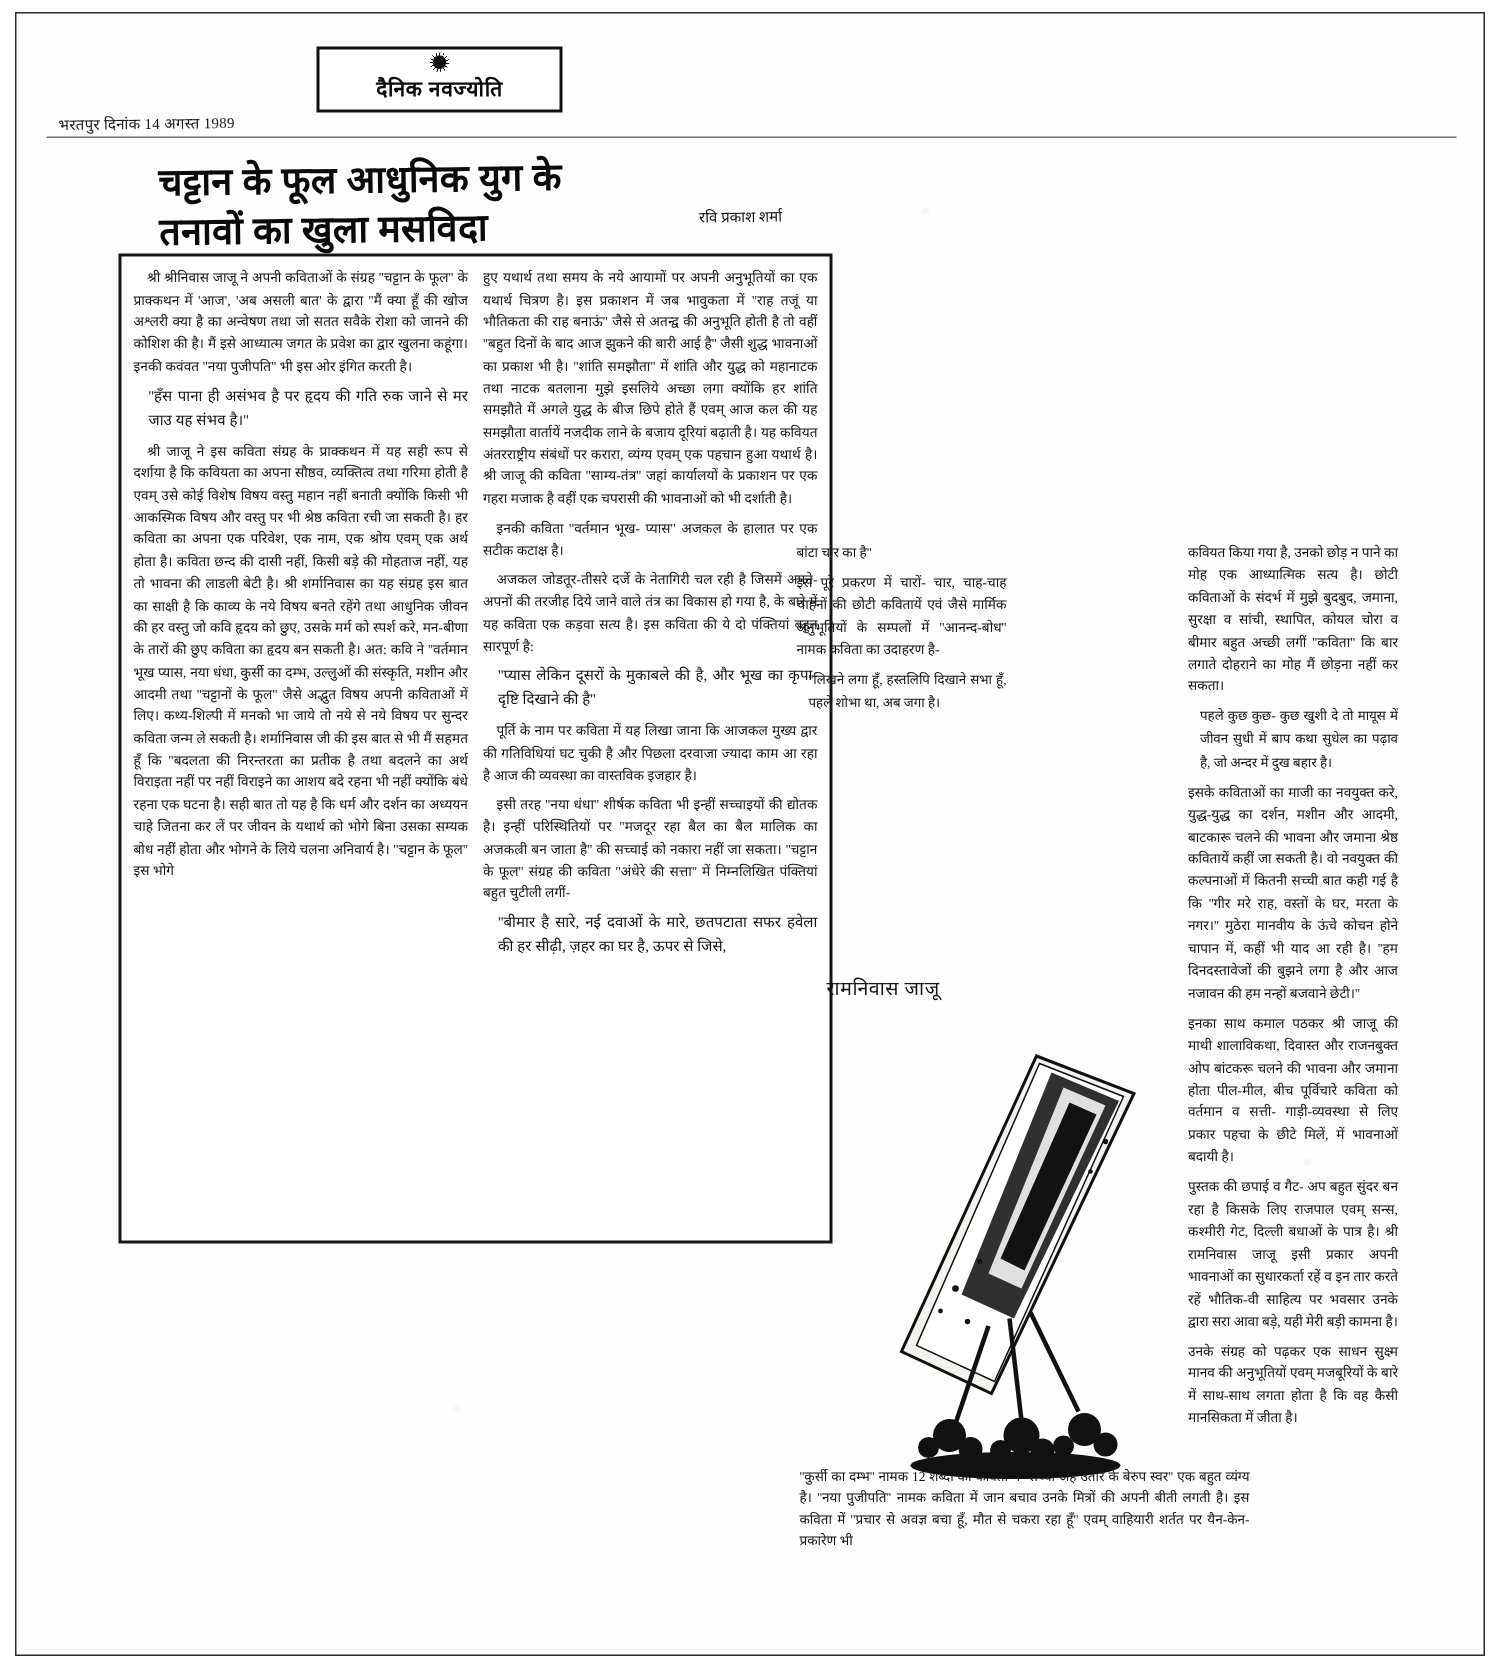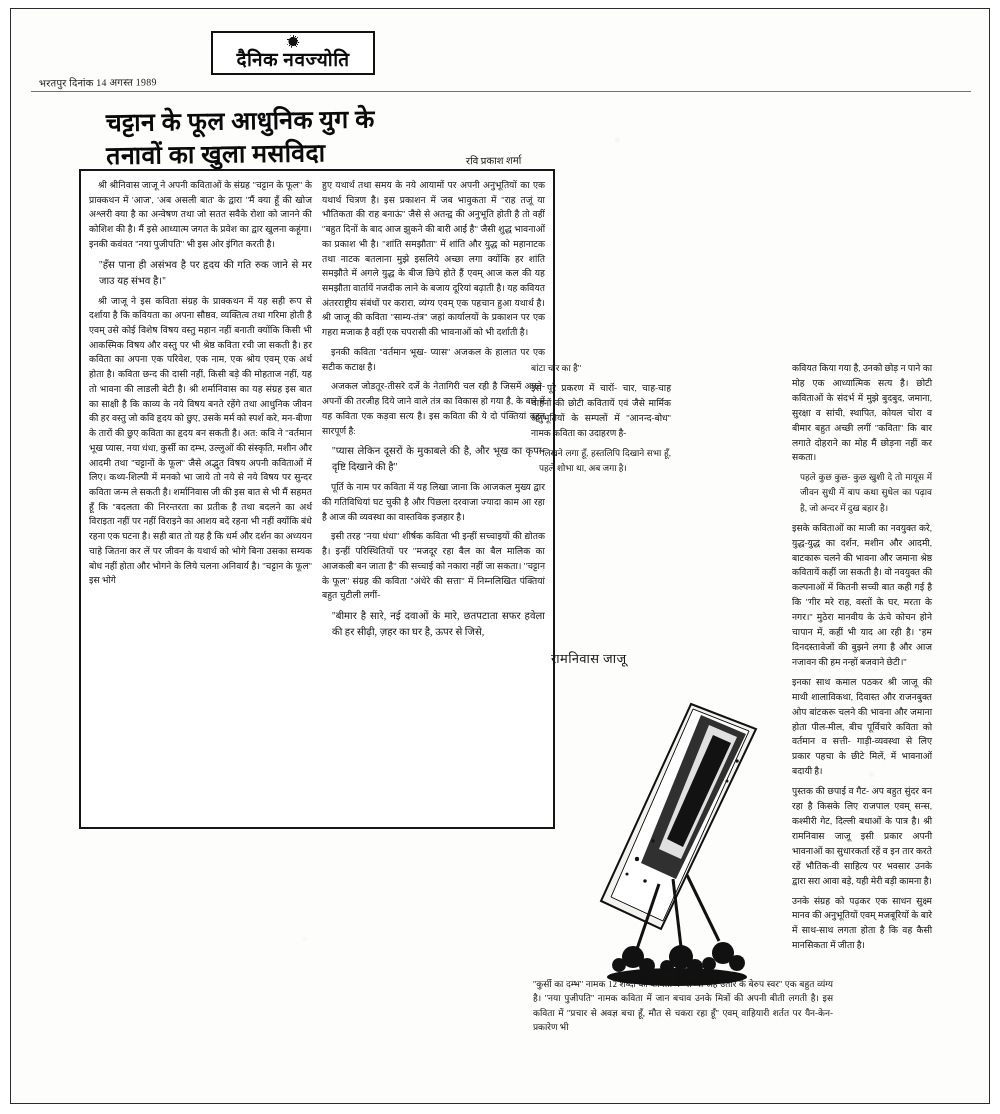--- a/index.html
+++ b/index.html
@@ -47,21 +47,21 @@
     width: 160px;
     height: 40px;
     border: 2px solid #111;
     background: #fff;
     display: flex;
     align-items: center;
     justify-content: center;
   }
   .masthead-title {
     font-family: "Liberation Serif", serif;
-    font-size: 19px;
+    font-size: 14px;
     font-weight: bold;
     letter-spacing: .5px;
     color: #0b0b0b;
     white-space: nowrap;
     margin-top: 12px;
   }
   .masthead-sun {
     position: absolute;
     left: 50%;
     top: 2px;
@@ -122,21 +122,21 @@
     font-size: 25px;
     font-weight: bold;
     line-height: 1.32;
     color: #0a0a0a;
     letter-spacing: .3px;
     transform: rotate(-0.8deg);
   }
   .byline {
     position: absolute;
     left: 455px;
-    top: 144px;
+    top: 128px;
     font-size: 10px;
     color: #141414;
     transform: rotate(-0.8deg);
     white-space: nowrap;
   }
 
   
   .boxed {
     position: absolute;
     left: 68px;
@@ -265,21 +265,21 @@
       <p class="indent">श्री श्रीनिवास जाजू ने अपनी कविताओं के संग्रह ''चट्टान के फूल'' के प्राक्कथन में 'आज', 'अब असली बात' के द्वारा ''मैं क्या हूँ की खोज अश्लरी क्या है का अन्वेषण तथा जो सतत सवैके रोशा को जानने की कोशिश की है। मैं इसे आध्यात्म जगत के प्रवेश का द्वार खुलना कहूंगा। इनकी कवंवत ''नया पुजीपति'' भी इस ओर इंगित करती है।</p>
       <p class="verse">''हँस पाना ही असंभव है पर हृदय की गति रुक जाने से मर जाउ यह संभव है।''</p>
       <p class="indent">श्री जाजू ने इस कविता संग्रह के प्राक्कथन में यह सही रूप से दर्शाया है कि कवियता का अपना सौष्ठव, व्यक्तित्व तथा गरिमा होती है एवम् उसे कोई विशेष विषय वस्तु महान नहीं बनाती क्योंकि किसी भी आकस्मिक विषय और वस्तु पर भी श्रेष्ठ कविता रची जा सकती है। हर कविता का अपना एक परिवेश, एक नाम, एक श्रोय एवम् एक अर्थ होता है। कविता छन्द की दासी नहीं, किसी बड़े की मोहताज नहीं, यह तो भावना की लाडली बेटी है। श्री शर्मानिवास का यह संग्रह इस बात का साक्षी है कि काव्य के नये विषय बनते रहेंगे तथा आधुनिक जीवन की हर वस्तु जो कवि हृदय को छुए, उसके मर्म को स्पर्श करे, मन-बीणा के तारों की छुए कविता का हृदय बन सकती है। अत: कवि ने ''वर्तमान भूख प्यास, नया धंधा, कुर्सी का दम्भ, उल्लुओं की संस्कृति, मशीन और आदमी तथा ''चट्टानों के फूल'' जैसे अद्भुत विषय अपनी कविताओं में लिए। कथ्य-शिल्पी में मनको भा जाये तो नये से नये विषय पर सुन्दर कविता जन्म ले सकती है। शर्मानिवास जी की इस बात से भी मैं सहमत हूँ कि ''बदलता की निरन्तरता का प्रतीक है तथा बदलने का अर्थ विराइता नहीं पर नहीं विराइने का आशय बदे रहना भी नहीं क्योंकि बंधे रहना एक घटना है। सही बात तो यह है कि धर्म और दर्शन का अध्ययन चाहे जितना कर लें पर जीवन के यथार्थ को भोगे बिना उसका सम्यक बोध नहीं होता और भोगने के लिये चलना अनिवार्य है। ''चट्टान के फूल'' इस भोगे</p>
     </div>
     <div class="col">
       <p>हुए यथार्थ तथा समय के नये आयामों पर अपनी अनुभूतियों का एक यथार्थ चित्रण है। इस प्रकाशन में जब भावुकता में ''राह तजूं या भौतिकता की राह बनाऊं'' जैसे से अतन्द्व की अनुभूति होती है तो वहीं ''बहुत दिनों के बाद आज झुकने की बारी आई है'' जैसी शुद्ध भावनाओं का प्रकाश भी है। ''शांति समझौता'' में शांति और युद्ध को महानाटक तथा नाटक बतलाना मुझे इसलिये अच्छा लगा क्योंकि हर शांति समझौते में अगले युद्ध के बीज छिपे होते हैं एवम् आज कल की यह समझौता वार्तायें नजदीक लाने के बजाय दूरियां बढ़ाती है। यह कवियत अंतरराष्ट्रीय संबंधों पर करारा, व्यंग्य एवम् एक पहचान हुआ यथार्थ है। श्री जाजू की कविता ''साम्य-तंत्र'' जहां कार्यालयों के प्रकाशन पर एक गहरा मजाक है वहीं एक चपरासी की भावनाओं को भी दर्शाती है।</p>
       <p class="indent">इनकी कविता ''वर्तमान भूख- प्यास'' अजकल के हालात पर एक सटीक कटाक्ष है।</p>
       <p class="indent">अजकल जोडतूर-तीसरे दर्जे के नेतागिरी चल रही है जिसमें अपने- अपनों की तरजीह दिये जाने वाले तंत्र का विकास हो गया है, के बारे में यह कविता एक कड़वा सत्य है। इस कविता की ये दो पंक्तियां बहुत सारपूर्ण है:</p>
       <p class="verse">''प्यास लेकिन दूसरों के मुकाबले की है, और भूख का कृपा- दृष्टि दिखाने की है''</p>
       <p class="indent">पूर्ति के नाम पर कविता में यह लिखा जाना कि आजकल मुख्य द्वार की गतिविधियां घट चुकी है और पिछला दरवाजा ज्यादा काम आ रहा है आज की व्यवस्था का वास्तविक इजहार है।</p>
-      <p class="indent">इसी तरह ''नया धंधा'' शीर्षक कविता भी इन्हीं सच्चाइयों की द्योतक है। इन्हीं परिस्थितियों पर ''मजदूर रहा बैल का बैल मालिक का आजकल्री बन जाता है'' की सच्चाई को नकारा नहीं जा सकता। ''चट्टान के फूल'' संग्रह की कविता ''अंधेरे की सत्ता'' में निम्नलिखित पंक्तियां बहुत चुटीली लगीं-</p>
+      <p class="indent">इसी तरह ''नया धंधा'' शीर्षक कविता भी इन्हीं सच्चाइयों की द्योतक है। इन्हीं परिस्थितियों पर ''मजदूर रहा बैल का बैल मालिक का अजकल्री बन जाता है'' की सच्चाई को नकारा नहीं जा सकता। ''चट्टान के फूल'' संग्रह की कविता ''अंधेरे की सत्ता'' में निम्नलिखित पंक्तियां बहुत चुटीली लगीं-</p>
       <p class="verse">''बीमार है सारे, नई दवाओं के मारे, छतपटाता सफर हवेला की हर सीढ़ी, ज़हर का घर है, ऊपर से जिसे,</p>
     </div>
   </div>
 
   <div class="caption-top">बांटा चार का है''</div>
 
   <div class="rcol rcol-a" style="top:372px;">
     <p>इस पूरे प्रकरण में चारों- चार, चाह-चाह चाहनों की छोटी कवितायें एवं जैसे मार्मिक अनुभूतियों के सम्पलों में ''आनन्द-बोध'' नामक कविता का उदाहरण है-</p>
     <p class="verse-block">''लिखने लगा हूँ, हस्तलिपि दिखाने सभा हूँ, पहले शोभा था, अब जगा है।</p>
   </div>

